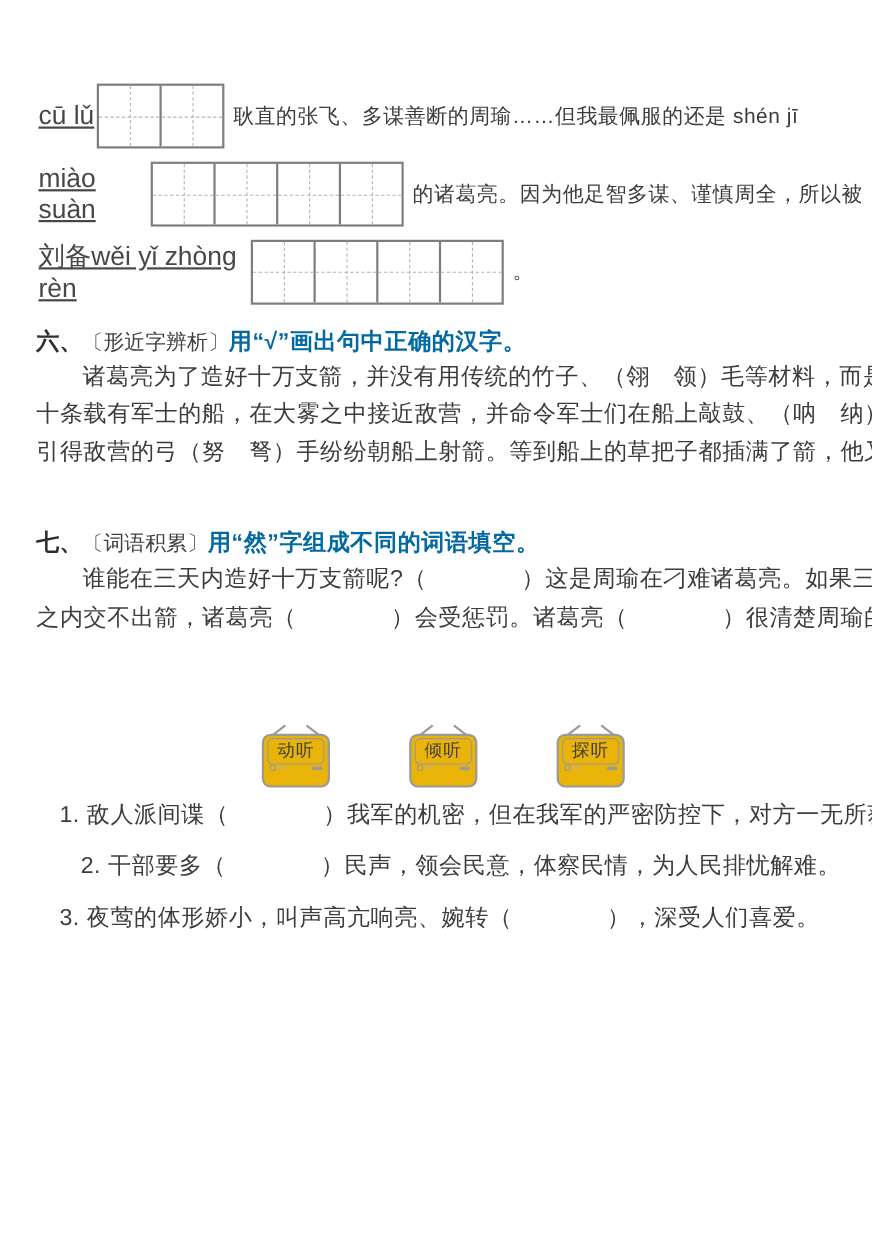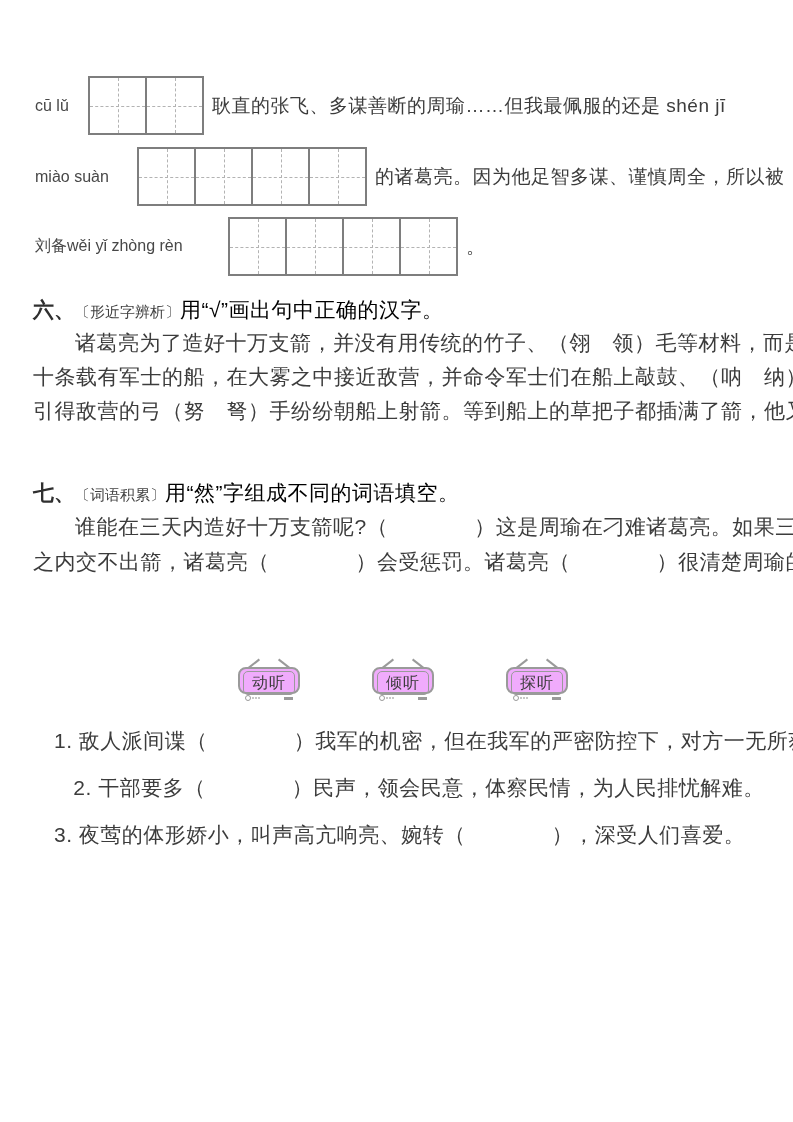--- a/index.html
+++ b/index.html
@@ -3,47 +3,47 @@
 <meta charset="utf-8">
 <style>
   html,body{margin:0;padding:0;background:#ffffff;}
   .page{
     position:relative;width:793px;height:1122px;background:#ffffff;
     font-family:"Liberation Sans","DejaVu Sans",sans-serif;
     color:#3c3c3c;overflow:hidden;
   }
   
   .prow{position:absolute;left:35px;display:flex;align-items:center;}
-  .prow .plabel{font-size:16px;color:#474747;flex:0 0 auto;}
+  .prow .plabel{font-size:24px;color:#474747;flex:0 0 auto;text-decoration:underline;}
   .prow.r1 .plabel{width:53px;}
   .prow.r2 .plabel{width:102px;}
   .prow.r3 .plabel{width:193px;}
   .tzg{display:flex;border:2px solid #7e7e7e;background:#fff;flex:0 0 auto;}
   .tzg .cell{position:relative;width:55px;height:55px;border-right:2px solid #7e7e7e;}
   .tzg .cell:last-child{border-right:none;}
   .tzg .cell::before{content:"";position:absolute;left:0;right:0;top:50%;border-top:1px dashed #b3b3b3;}
   .tzg .cell::after{content:"";position:absolute;top:0;bottom:0;left:50%;border-left:1px dashed #b3b3b3;}
   .prow .after{font-size:19px;margin-left:8px;white-space:nowrap;letter-spacing:0.5px;}
   
   .heading{position:absolute;left:33px;font-size:21px;white-space:nowrap;}
   .heading .num{font-weight:bold;color:#2f2f2f;}
-  .heading .tag{font-family:Liberation Serif, serif;font-size:15px;color:#3f3f3f;}
-  .heading .ttl{font-weight:normal;color:#000000;letter-spacing:0.5px;}
+  .heading .tag{font-family:Liberation Serif, serif;font-size:19px;color:#3f3f3f;}
+  .heading .ttl{font-weight:bold;color:#0369a1;letter-spacing:0.5px;}
   
   .para{position:absolute;left:33px;width:740px;font-size:21px;color:#3c3c3c;letter-spacing:0.5px;}
   .para .pline{white-space:nowrap;}
   .para.s6 .pline{line-height:34px;}
   .para.s7 .pline{line-height:35px;}
   .para .pline.indent{padding-left:42px;}
   
   .tv{position:absolute;width:62px;height:46px;}
   .tv .ant{position:absolute;top:5px;width:15px;border-top:2px solid #9a9a9a;}
   .tv .ant-l{left:8px;transform:rotate(-38deg);}
   .tv .ant-r{right:8px;transform:rotate(38deg);}
-  .tv .tv-body{position:absolute;top:9px;left:0;right:0;height:27px;border:2px solid #9a9a9a;border-radius:8px;background:#f0abfc;box-sizing:border-box;padding:2px 3px 0;}
+  .tv .tv-body{position:absolute;top:9px;left:0;right:0;height:49px;border:2px solid #9a9a9a;border-radius:8px;background:#eab308;box-sizing:border-box;padding:2px 3px 0;}
   .tv .tv-screen{height:22px;border:1px solid #9a9a9a;border-radius:5px;text-align:center;font-size:16px;line-height:22px;color:#3c3c3c;letter-spacing:1px;}
   .tv .tv-strip{display:flex;align-items:center;justify-content:space-between;height:6px;padding:0 2px;}
   .tv .knobgrp{display:flex;align-items:center;gap:1px;}
   .tv .knob{width:4px;height:4px;border:1px solid #9a9a9a;border-radius:50%;}
   .tv .dot{width:2px;height:2px;background:#b5b5b5;border-radius:50%;}
   .tv .bar{width:9px;height:3px;background:#9a9a9a;}
   
   .item{position:absolute;left:54px;width:730px;font-size:21px;line-height:26px;color:#3c3c3c;letter-spacing:0.5px;white-space:nowrap;}
 </style>
 </head>

